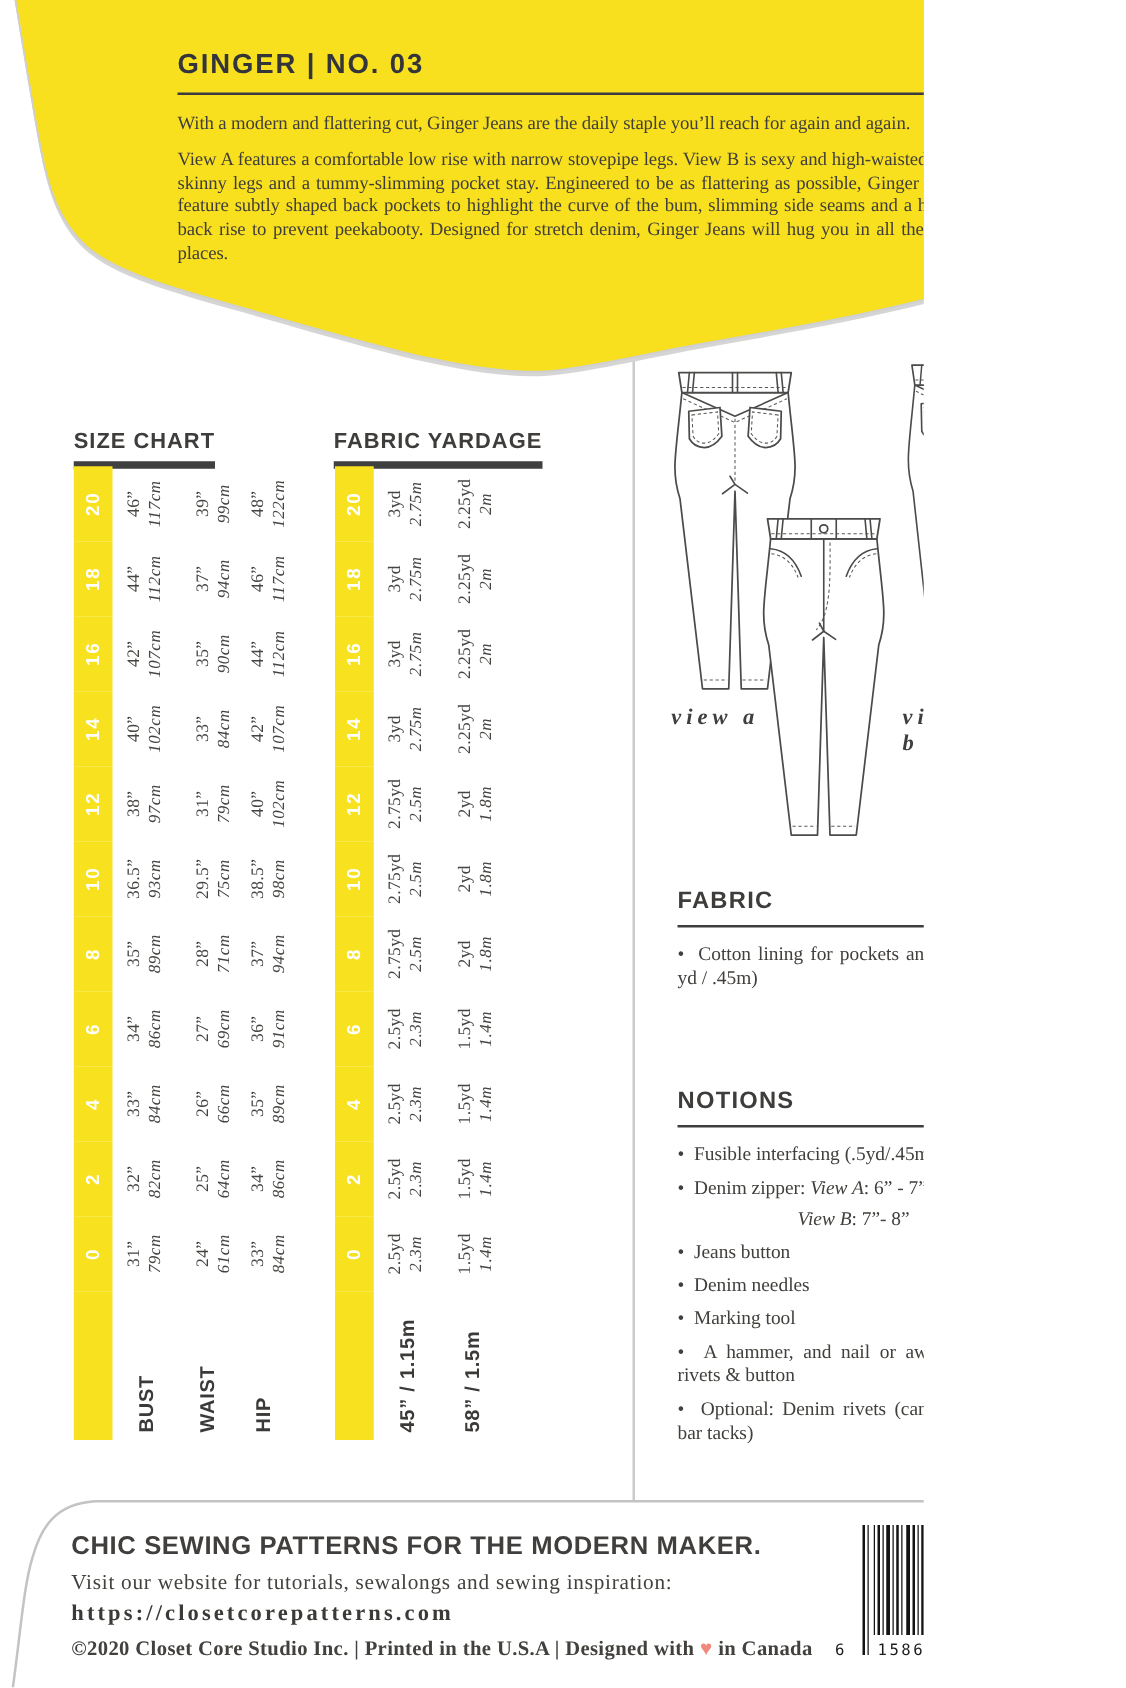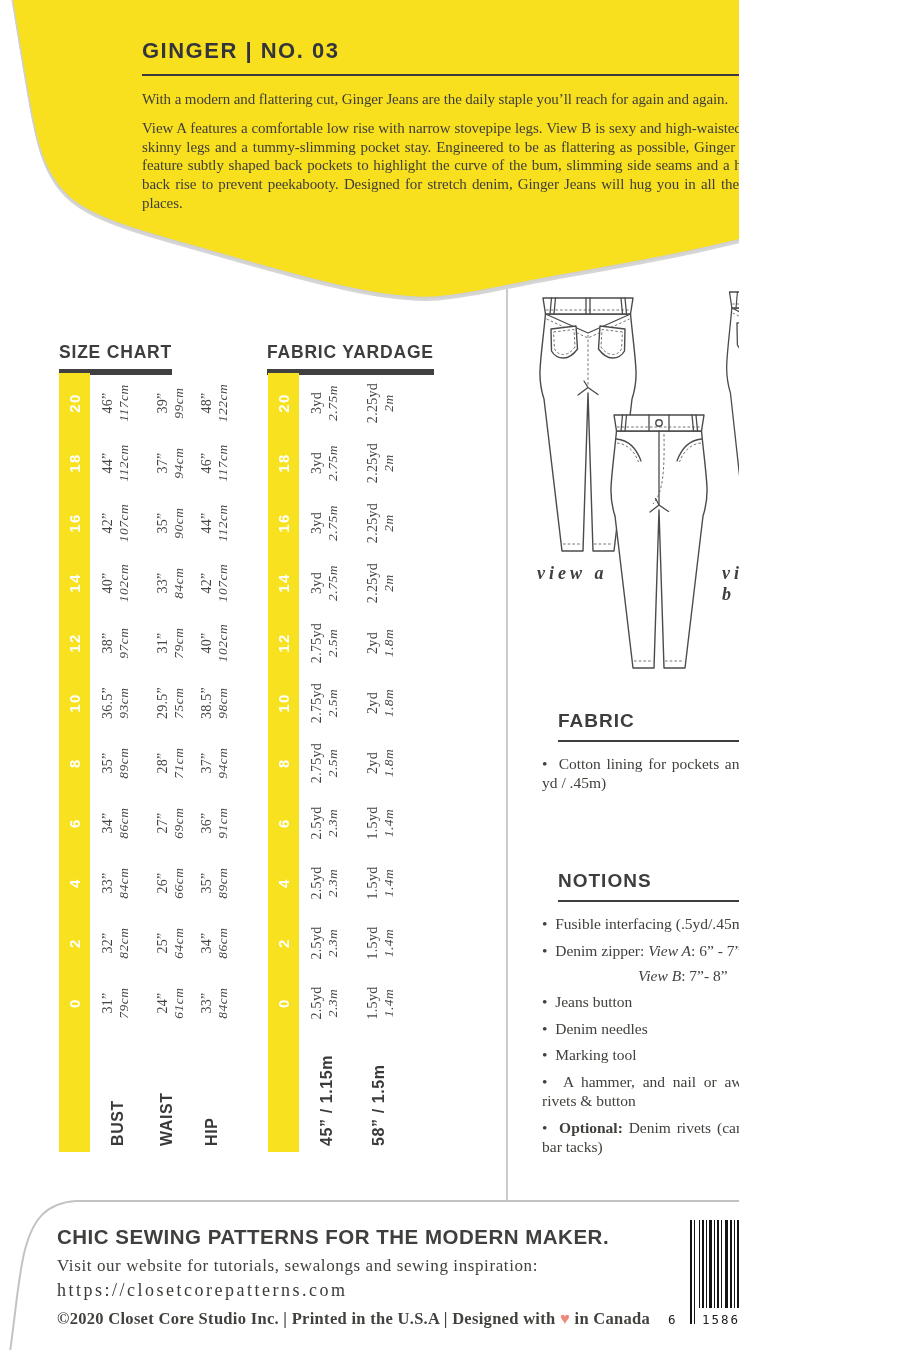--- a/index.html
+++ b/index.html
@@ -49,36 +49,36 @@
   .view-label{position:absolute;font-family:"Liberation Serif",serif;font-style:italic;font-weight:600;
               font-size:18px;letter-spacing:4px;color:#3f3e3c;z-index:1;}
   .va{left:537px;top:563px;}
   .vb{left:722px;top:563px;}
 
   
   .col-section{position:absolute;left:542px;width:296px;z-index:1;}
   .fabric{top:710px;}
   .notions{top:870px;}
   .col-section h3{font-family:"Liberation Sans",sans-serif;font-weight:bold;font-size:19px;
-                  letter-spacing:1px;color:#3e3d3b;margin:0 0 12px 16px;padding-bottom:8px;
+                  letter-spacing:1px;color:#3e3d3b;margin:0 0 12px 0;padding-bottom:8px;
                   border-bottom:2.5px solid #3e3d3b;}
   .b{margin:0 0 8px 0;font-size:15.5px;line-height:1.24;text-align:justify;color:#42403c;}
   .b::before{content:"\2022\00A0\00A0";}
   .nb{margin:0 0 7px 0;font-size:15.5px;line-height:1.26;text-align:justify;color:#42403c;}
   .nb::before{content:"\2022\00A0\00A0";}
   .zip2{margin:0 0 7px 96px;font-size:15.5px;color:#42403c;}
   .it{font-style:italic;}
-  .bd{font-weight:bold;}
+  .bd{font-weight:normal;}
 
   
   .ft{position:absolute;left:57px;z-index:1;}
   .tagline{top:1225px;font-family:"Liberation Sans",sans-serif;font-weight:bold;font-size:20.5px;
            letter-spacing:0.5px;color:#403f3d;}
   .visit{top:1256px;font-size:17px;letter-spacing:0.6px;color:#43413d;}
-  .url{top:1280px;font-size:18px;font-weight:normal;letter-spacing:2.5px;color:#3b3a37;}
+  .url{top:1280px;font-size:18px;font-weight:bold;letter-spacing:2.5px;color:#3b3a37;}
   .copyright{top:1309px;font-size:16.5px;letter-spacing:0.3px;color:#43413d;font-weight:bold;}
   .heart{color:#f0887b;font-style:normal;}
 
   
   .barcode{position:absolute;left:668px;top:1218px;width:212px;height:116px;z-index:1;}
   .barcode svg{position:absolute;left:16px;top:0;}
   .bdigit{position:absolute;font-family:"DejaVu Sans Mono",monospace;font-size:12.5px;
           color:#1c1c1c;letter-spacing:2px;top:94px;}
   .d1{left:0px;}
   .d2{left:34px;width:62px;}

